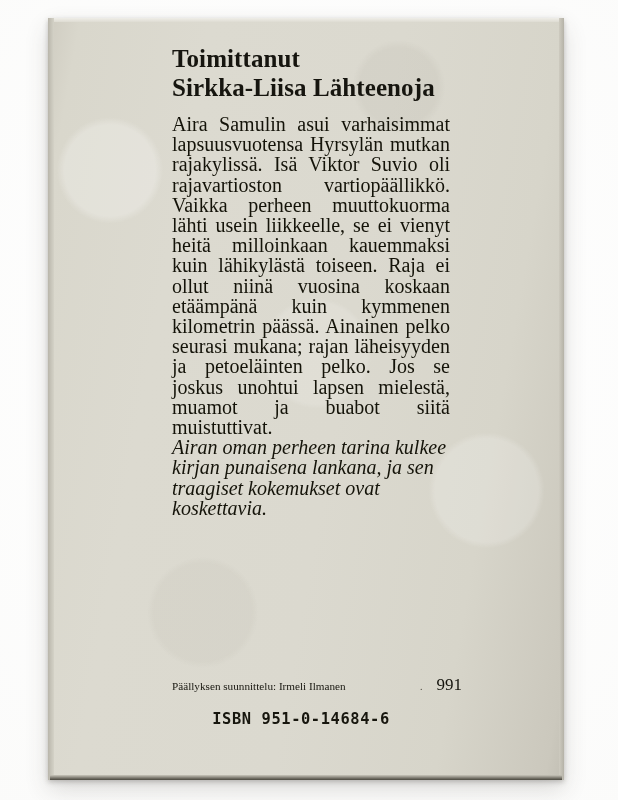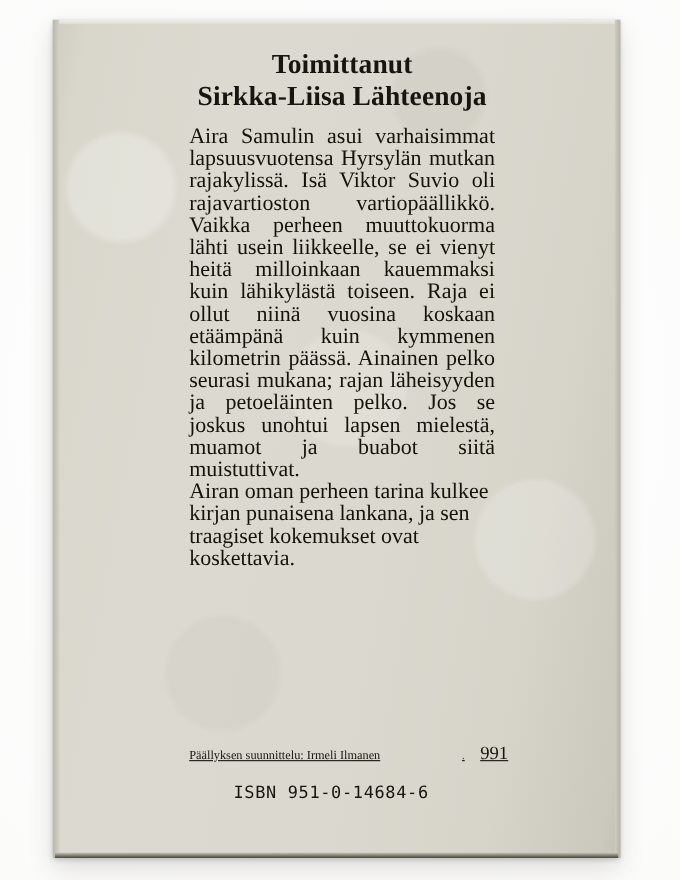--- a/index.html
+++ b/index.html
@@ -101,73 +101,72 @@
     width: 278px;
   }
 
   .title {
     font-size: 25px;
     line-height: 29px;
     color: #16150f;
     letter-spacing: .1px;
     margin: 0 0 12px 0;
     white-space: pre-line;
-    text-align: center;
   }
 
   .blurb {
     font-size: 20px;
     line-height: 20.2px;
     color: #141309;
     text-align: justify;
     text-justify: inter-word;
     -webkit-hyphens: manual;
     hyphens: manual;
   }
   .blurb p {
     margin: 0;
   }
   .blurb p:last-child {
     text-align: left;
+    font-style: italic;
   }
 
   
   .footer {
     position: absolute;
     left: 124px;
     top: 660px;
     width: 290px;
   }
   .credit-row {
     display: flex;
     align-items: baseline;
     justify-content: space-between;
     font-size: 11.2px;
     line-height: 14px;
     color: #17160f;
-    text-decoration: underline;
   }
   .credit-row .dot {
     flex: 1 1 auto;
     text-align: right;
     padding-right: 14px;
     font-size: 10px;
     color: #4a473d;
   }
   .credit-num {
     font-size: 17px;
     color: #15140d;
   }
   .isbn {
     margin-top: 16px;
     text-align: center;
     padding-right: 32px;
     font-family: "DejaVu Sans Mono", monospace;
     font-size: 15.4px;
-    font-weight: normal;
+    font-weight: bold;
     letter-spacing: .6px;
     color: #17160e;
   }
 </style>
 </head>
 <body>
 
 <div class="photo">
 
   <div class="book">

